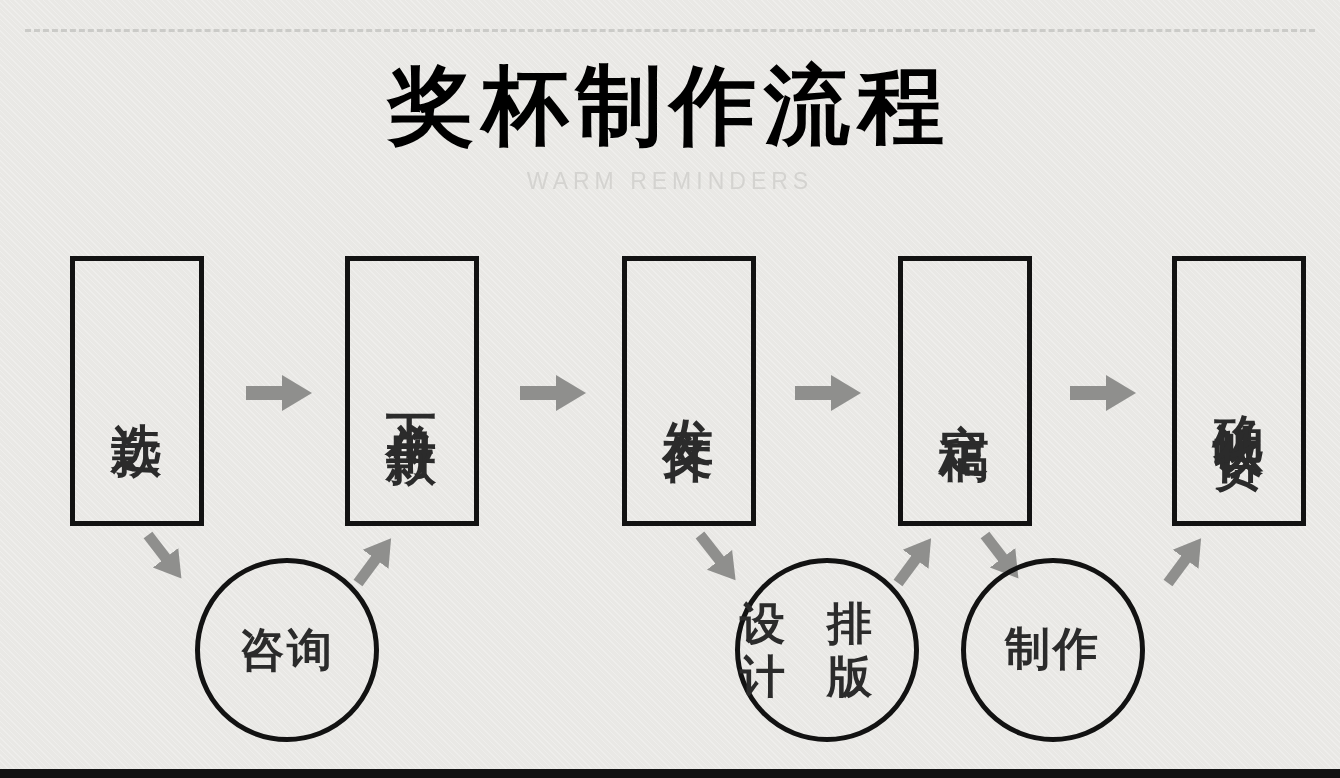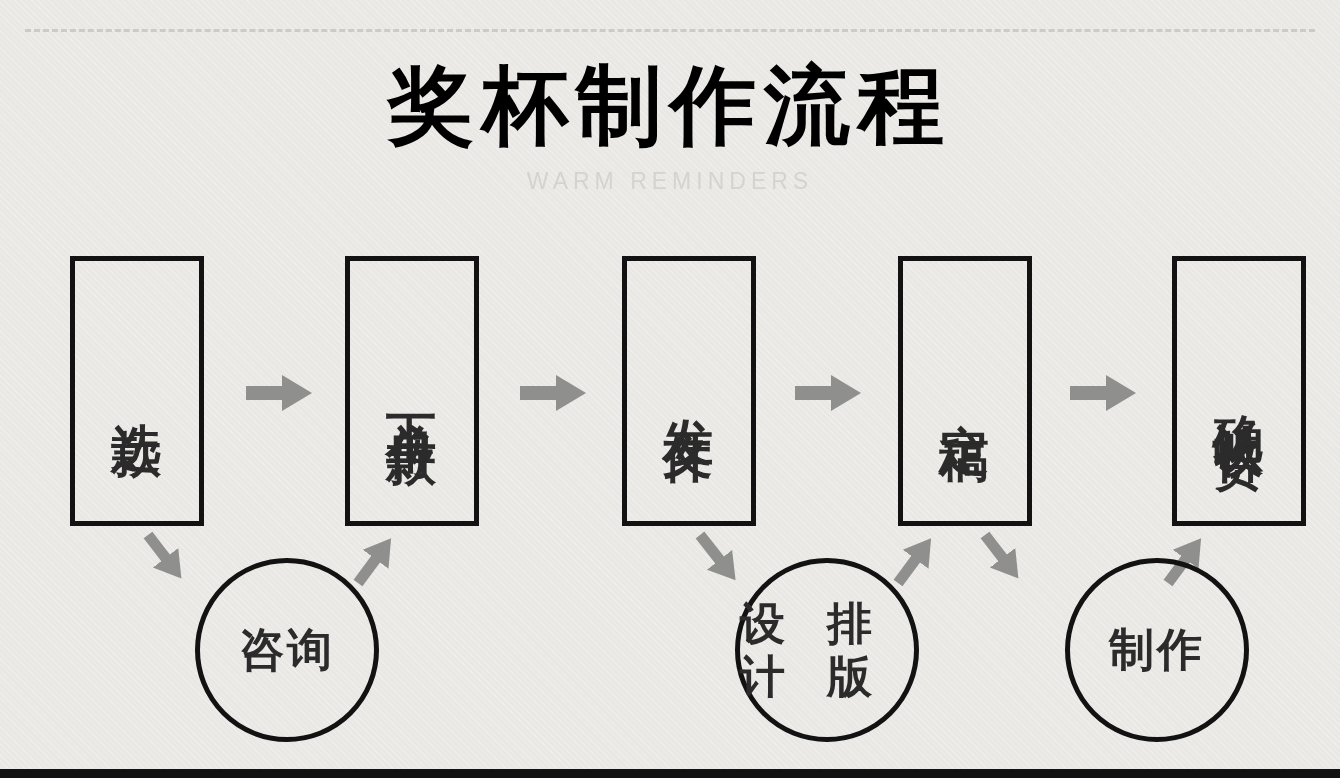--- a/index.html
+++ b/index.html
@@ -86,21 +86,21 @@
     align-items: center;
     justify-content: center;
     font-size: 45px;
     font-weight: 700;
     line-height: 1.18;
     color: #2b2b2b;
     letter-spacing: 3px;
   }
   #circle1 { left: 195px; }
   #circle2 { left: 735px; }
-  #circle3 { left: 1065px; }
+  #circle3 { left: 961px; font-family: Liberation Serif, serif; }
 
   .arrows {
     position: absolute;
     left: 0;
     top: 0;
     width: 1340px;
     height: 778px;
     pointer-events: none;
   }
   .shaft-l {

